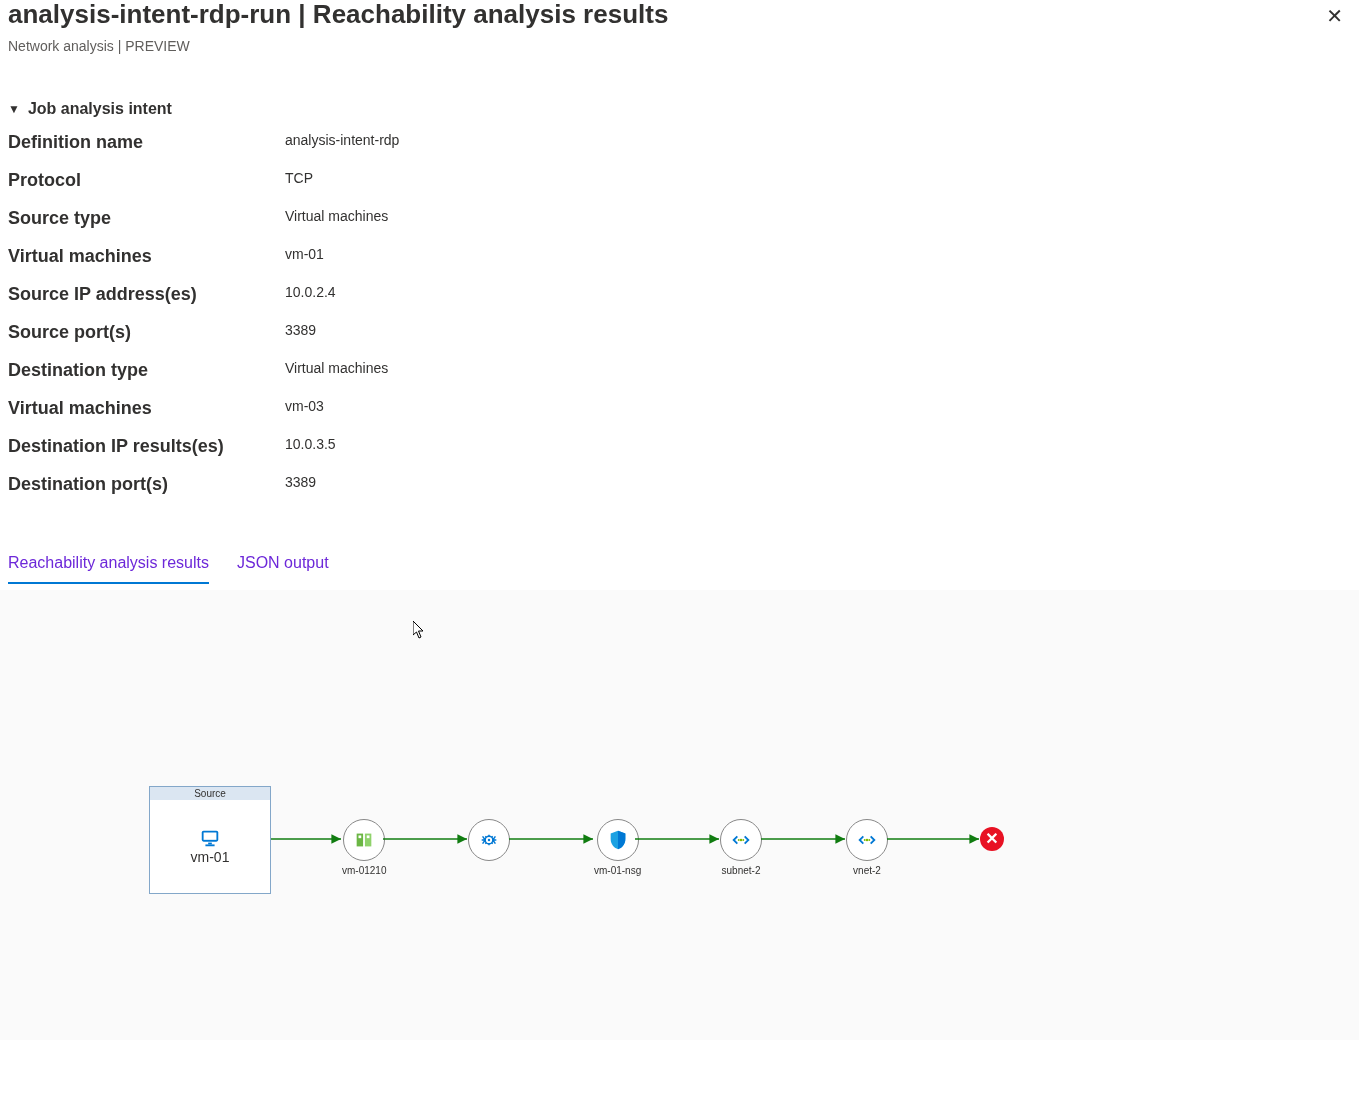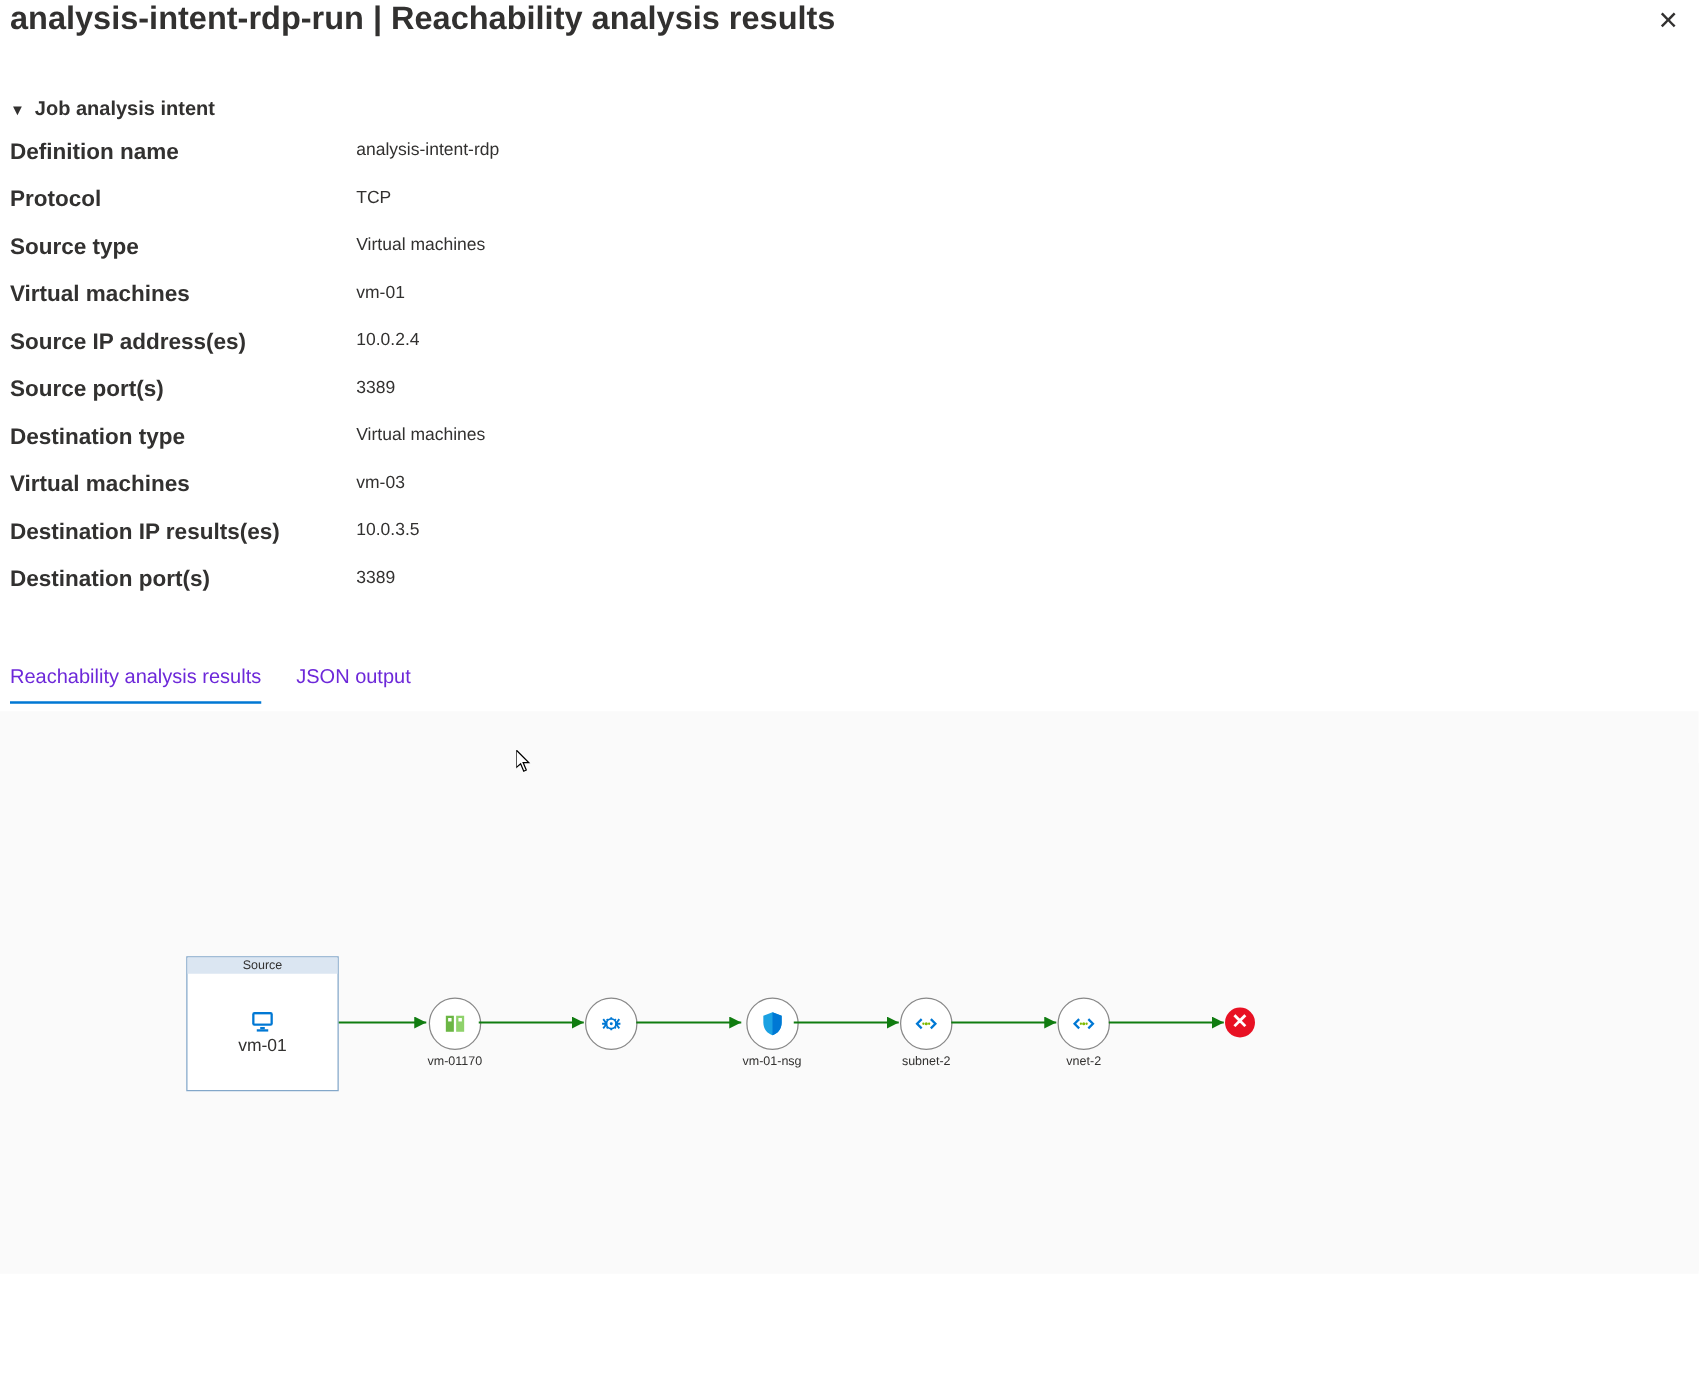--- a/index.html
+++ b/index.html
@@ -50,20 +50,21 @@
 <body>
 <div class="page">
 
 <div class="header">
   <div class="title-row">
     <h1 class="page-title">analysis-intent-rdp-run | Reachability analysis results</h1>
     <div class="close-btn">
       <span>✕</span>
     </div>
   </div>
+  <div class="subtitle">Network analysis | PREVIEW</div>
 </div>
 
 <div class="section">
   <div class="collapse-header">
     <span class="chev">▼</span>
     <span>Job analysis intent</span>
   </div>
   <div id="kv-rows">
         <div class="kv-row">
           <div class="kv-label">Definition name</div>
@@ -133,21 +134,21 @@
         </div>
         <div class="node" style="left: 342px; top: 229px;">
           <div class="circ">
             <svg class="ico" viewBox="0 0 24 24">
               <rect x="4" y="5" width="7" height="14" fill="#6bb644"></rect>
               <rect x="13" y="5" width="7" height="14" fill="#8fd26b"></rect>
               <rect x="6" y="7" width="3" height="3" fill="#fff"></rect>
               <rect x="15" y="7" width="3" height="3" fill="#fff"></rect>
             </svg>
           </div>
-          <div class="lbl">vm-01170</div>
+          <div class="lbl">vm-01210</div>
         </div>
         <div class="node" style="left: 468px; top: 229px;">
           <div class="circ">
             <svg class="ico" viewBox="0 0 24 24">
               <path d="M4 12h4M16 12h4M8 12l-3-4M8 12l-3 4M16 12l3-4M16 12l3 4" stroke="#0078d4" stroke-width="1.6" fill="none"></path>
               <circle cx="12" cy="12" r="4.2" fill="none" stroke="#0078d4" stroke-width="1.6"></circle>
               <circle cx="12" cy="12" r="1.3" fill="#0078d4"></circle>
               <path d="M12 7.8v-1.5M12 16.2v1.5M7.8 12h-1.5M16.2 12h1.5M9 9l-1-1M15 15l1 1M15 9l1-1M9 15l-1 1" stroke="#0078d4" stroke-width="1.6"></path>
             </svg>
           </div>

